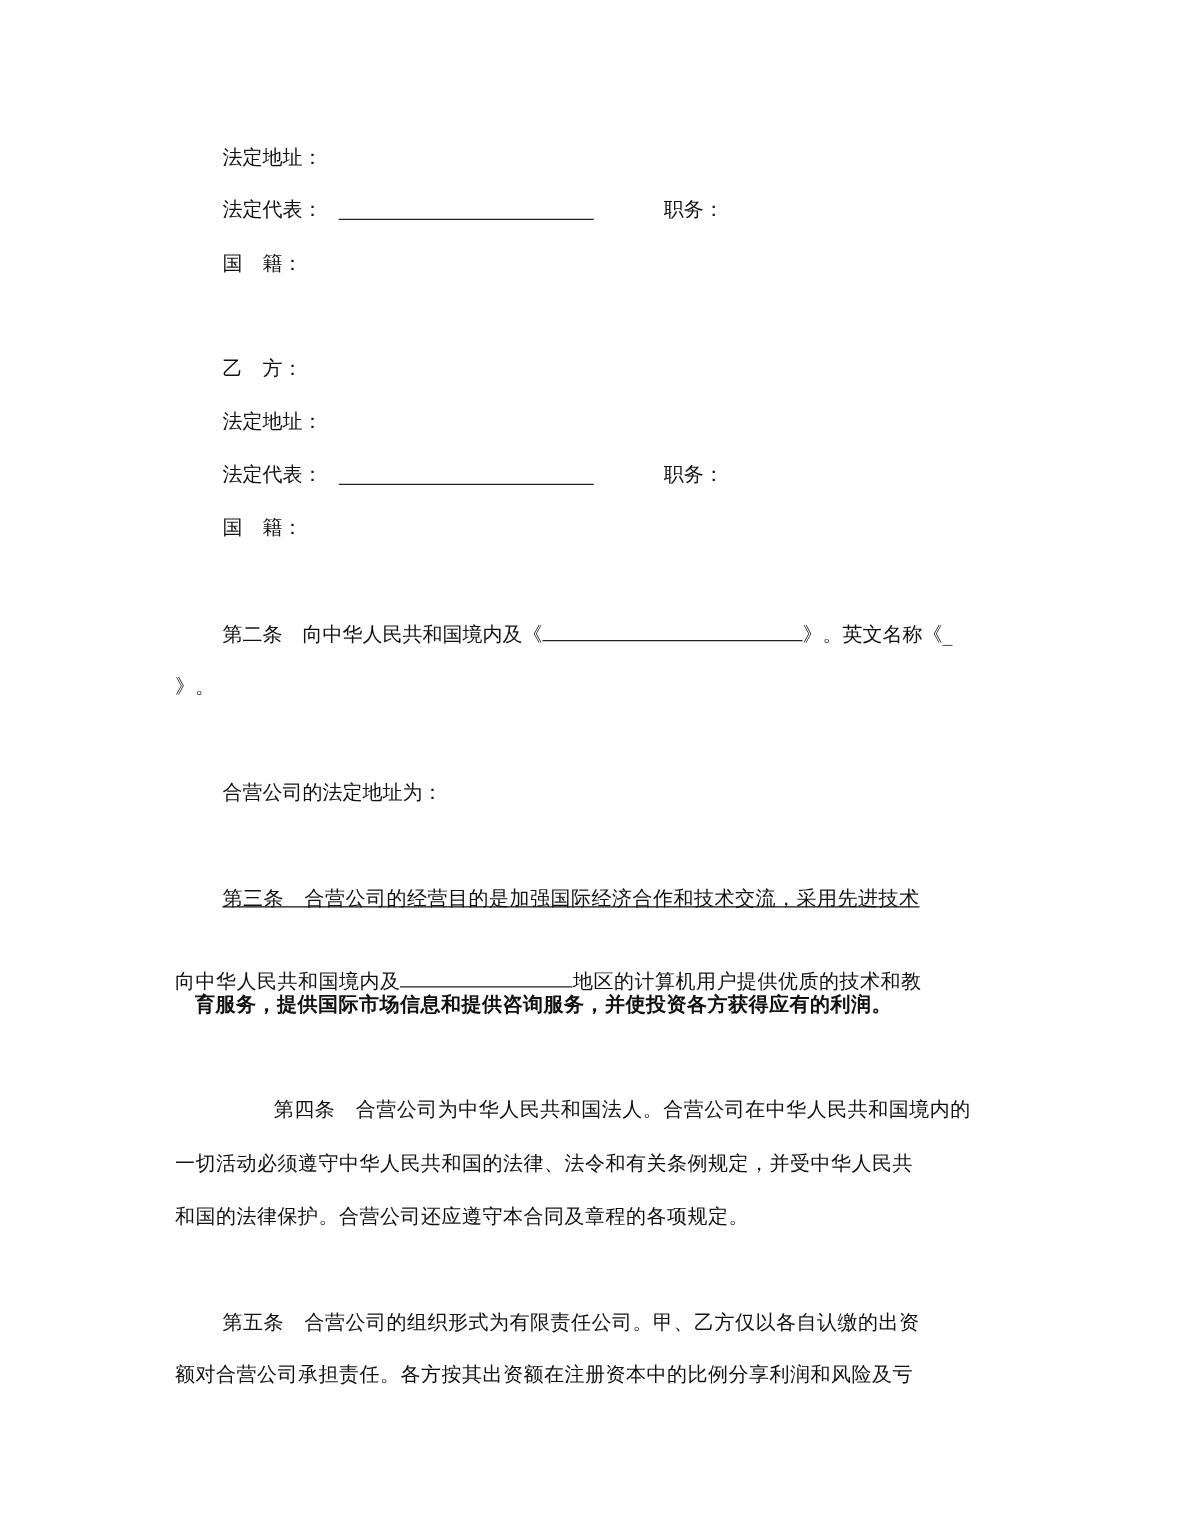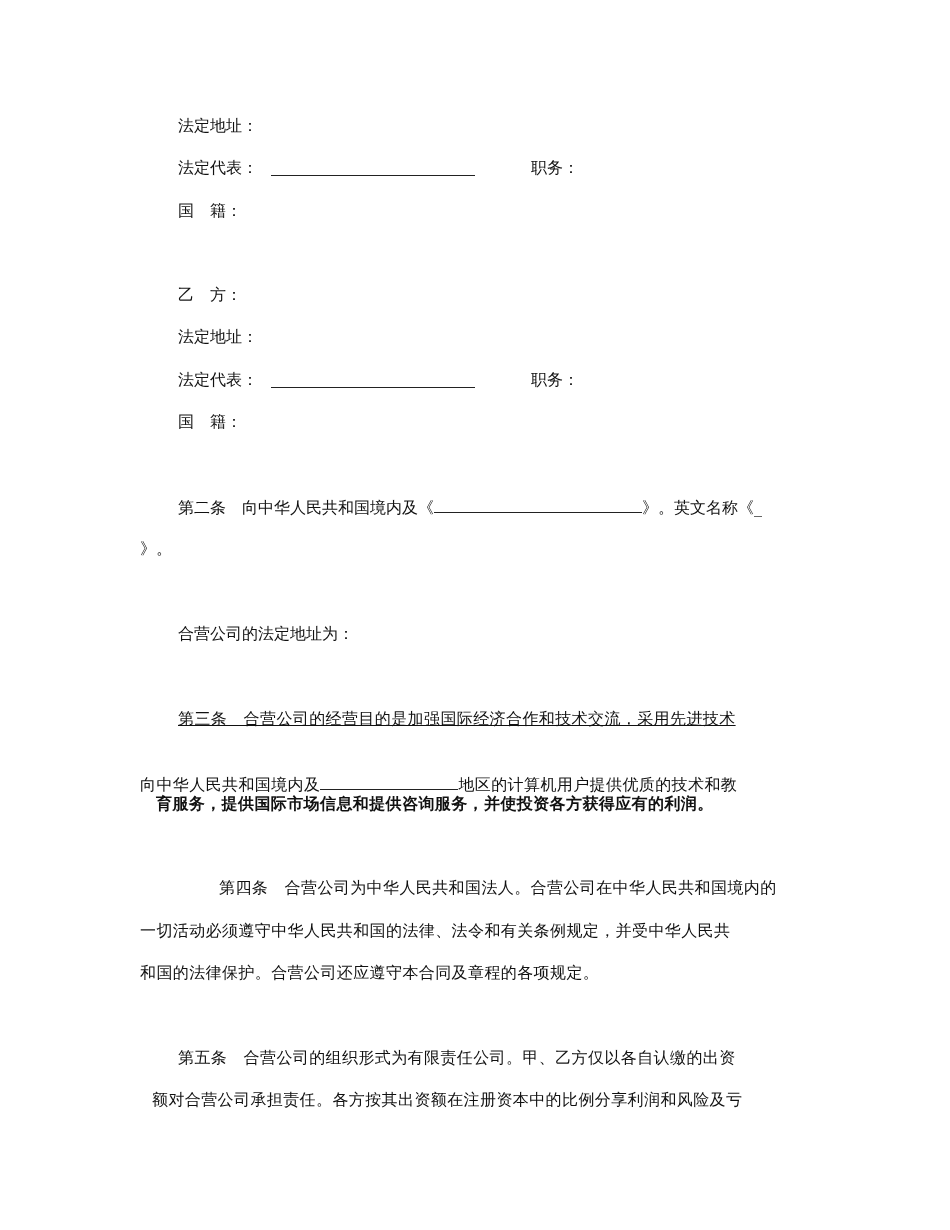--- a/index.html
+++ b/index.html
@@ -45,13 +45,13 @@
 <div class="line" style="left:140px; top:751px; letter-spacing:0.4px;margin-top:23px;">
   <span>向中华人民共和国境内及</span><span class="blank" style="width:138px;"></span><span>地区的计算机用户提供优质的技术和教</span>
 </div>
 <div class="line" style="left:156px; top:794px; letter-spacing:0.4px;font-weight:bold;">育服务，提供国际市场信息和提供咨询服务，并使投资各方获得应有的利润。</div>
 
 <div class="line" style="left:178px; top:878px; letter-spacing:0.4px;margin-left:41px;">第四条　合营公司为中华人民共和国法人。合营公司在中华人民共和国境内的</div>
 <div class="line" style="left:140px; top:921px; letter-spacing:0.4px;">一切活动必须遵守中华人民共和国的法律、法令和有关条例规定，并受中华人民共</div>
 <div class="line" style="left:140px; top:963px; letter-spacing:0.4px;">和国的法律保护。合营公司还应遵守本合同及章程的各项规定。</div>
 
 <div class="line" style="left:178px; top:1048px; letter-spacing:0.4px;text-align:center;">第五条　合营公司的组织形式为有限责任公司。甲、乙方仅以各自认缴的出资</div>
-<div class="line" style="left:140px; top:1090px; letter-spacing:0.4px;margin-left:12px;">额对合营公司承担责任。各方按其出资额在注册资本中的比例分享利润和风险及亏</div>
+<div class="line" style="left:140px; top:1090px; letter-spacing:0.4px;">额对合营公司承担责任。各方按其出资额在注册资本中的比例分享利润和风险及亏</div>
 
 </body></html>

